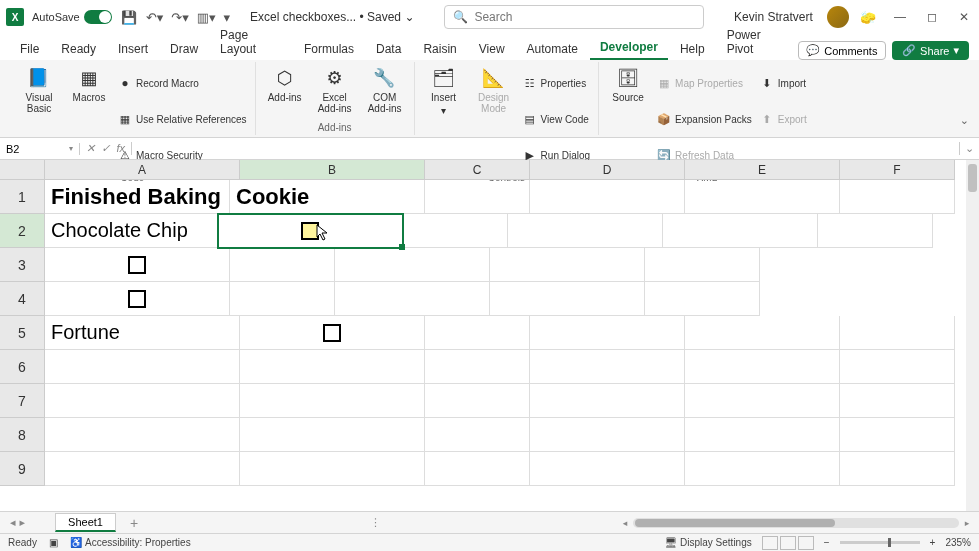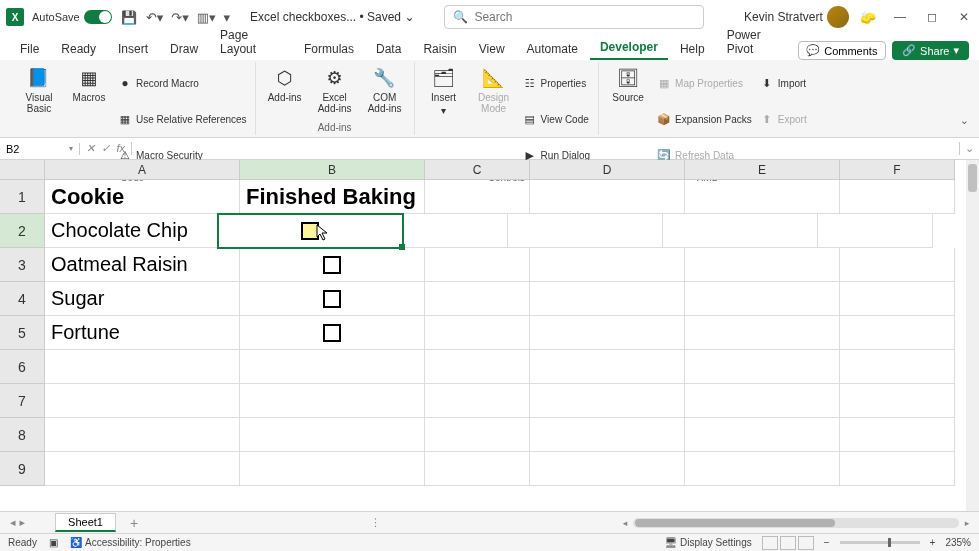--- a/index.html
+++ b/index.html
@@ -8,21 +8,21 @@
 
 .titlebar{height:34px;background:#fff;display:flex;align-items:center;padding:0 6px;font-size:11px;color:#333;}
 .titlebar .xlicon{width:18px;height:18px;background:#107c41;color:#fff;display:flex;align-items:center;justify-content:center;font-size:10px;font-weight:bold;border-radius:2px;margin-right:8px;}
 .titlebar .autosave{display:flex;align-items:center;gap:4px;margin-right:10px;}
 .toggle{width:28px;height:14px;background:#107c41;border-radius:7px;position:relative;}
 .toggle::after{content:"";position:absolute;right:1px;top:1px;width:12px;height:12px;background:#fff;border-radius:50%;}
 .qat{display:flex;gap:8px;align-items:center;margin-right:20px;color:#555;font-size:13px;}
 .filename{font-size:12px;color:#333;}
 .searchbox{margin-left:30px;width:260px;height:24px;border:1px solid #ccc;border-radius:4px;display:flex;align-items:center;padding:0 8px;gap:6px;color:#777;font-size:12px;}
 .spacer{flex:1;}
-.user{display:flex;align-items:center;gap:4px;font-size:12px;color:#333;}
+.user{display:flex;align-items:center;gap:14px;font-size:12px;color:#333;}
 .avatar{width:22px;height:22px;border-radius:50%;background:linear-gradient(135deg,#b8860b,#8b6914);}
 .winctl{display:flex;gap:14px;margin-left:14px;color:#555;font-size:12px;}
 .winctl span{width:18px;text-align:center;}
 
 
 .tabbar{height:26px;display:flex;align-items:flex-end;padding:0 10px;gap:2px;font-size:12px;}
 .tabbar .tab{padding:4px 10px;color:#333;cursor:pointer;}
 .tabbar .tab.active{color:#107c41;border-bottom:2px solid #107c41;font-weight:600;}
 .tabbar .rightbtns{margin-left:auto;display:flex;gap:6px;}
 .cmbtn{border:1px solid #bbb;border-radius:4px;padding:2px 8px;font-size:11px;display:flex;align-items:center;gap:4px;}
@@ -279,22 +279,22 @@
     <div class="ch" style="width:195px">A</div>
     <div class="ch sel" style="width:185px">B</div>
     <div class="ch" style="width:105px">C</div>
     <div class="ch" style="width:155px">D</div>
     <div class="ch" style="width:155px">E</div>
     <div class="ch" style="width:115px">F</div>
   </div>
   <div class="rows">
     <div class="row">
       <div class="rh">1</div>
+      <div class="cell hdr" style="width:185px">Finished Baking</div>
       <div class="cell hdr" style="width:195px">Cookie</div>
-      <div class="cell hdr" style="width:185px">Finished Baking</div>
       <div class="cell" style="width:105px"></div>
       <div class="cell" style="width:155px"></div>
       <div class="cell" style="width:155px"></div>
       <div class="cell" style="width:115px"></div>
     </div>
     <div class="row">
       <div class="rh sel">2</div>
       <div class="cell" style="width:173px">Chocolate Chip</div>
       <div class="cell center selected" style="width:185px;position:relative">
         <div class="cbx hl"></div>
@@ -303,32 +303,30 @@
           </svg>
         <div class="selhandle" style="right:-3px;bottom:-3px"></div>
       </div>
       <div class="cell" style="width:105px"></div>
       <div class="cell" style="width:155px"></div>
       <div class="cell" style="width:155px"></div>
       <div class="cell" style="width:115px"></div>
     </div>
     <div class="row">
       <div class="rh">3</div>
-      <div class="cell" style="width:195px">Oatmeal Raisin</div>
       <div class="cell center" style="width:185px">
           <div class="cbx"></div>
         </div>
       <div class="cell" style="width:105px"></div>
       <div class="cell" style="width:155px"></div>
       <div class="cell" style="width:155px"></div>
       <div class="cell" style="width:115px"></div>
     </div>
     <div class="row">
       <div class="rh">4</div>
-      <div class="cell" style="width:195px">Sugar</div>
       <div class="cell center" style="width:185px">
           <div class="cbx"></div>
         </div>
       <div class="cell" style="width:105px"></div>
       <div class="cell" style="width:155px"></div>
       <div class="cell" style="width:155px"></div>
       <div class="cell" style="width:115px"></div>
     </div>
     <div class="row">
       <div class="rh">5</div>

